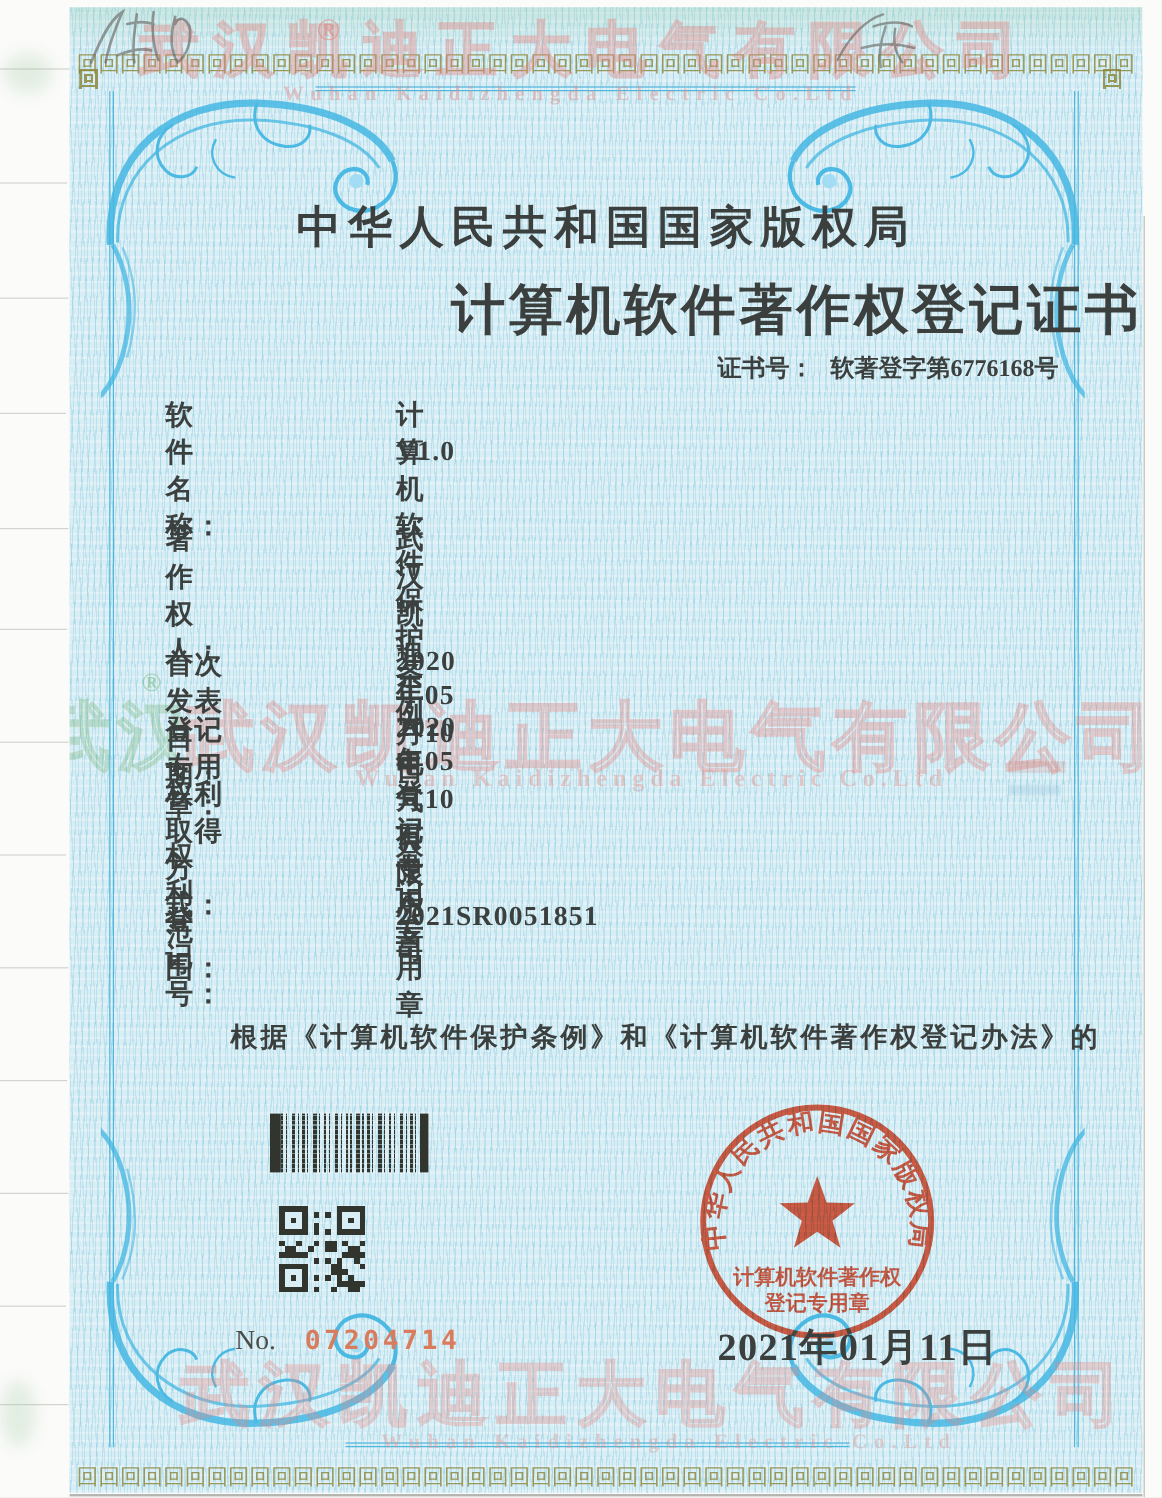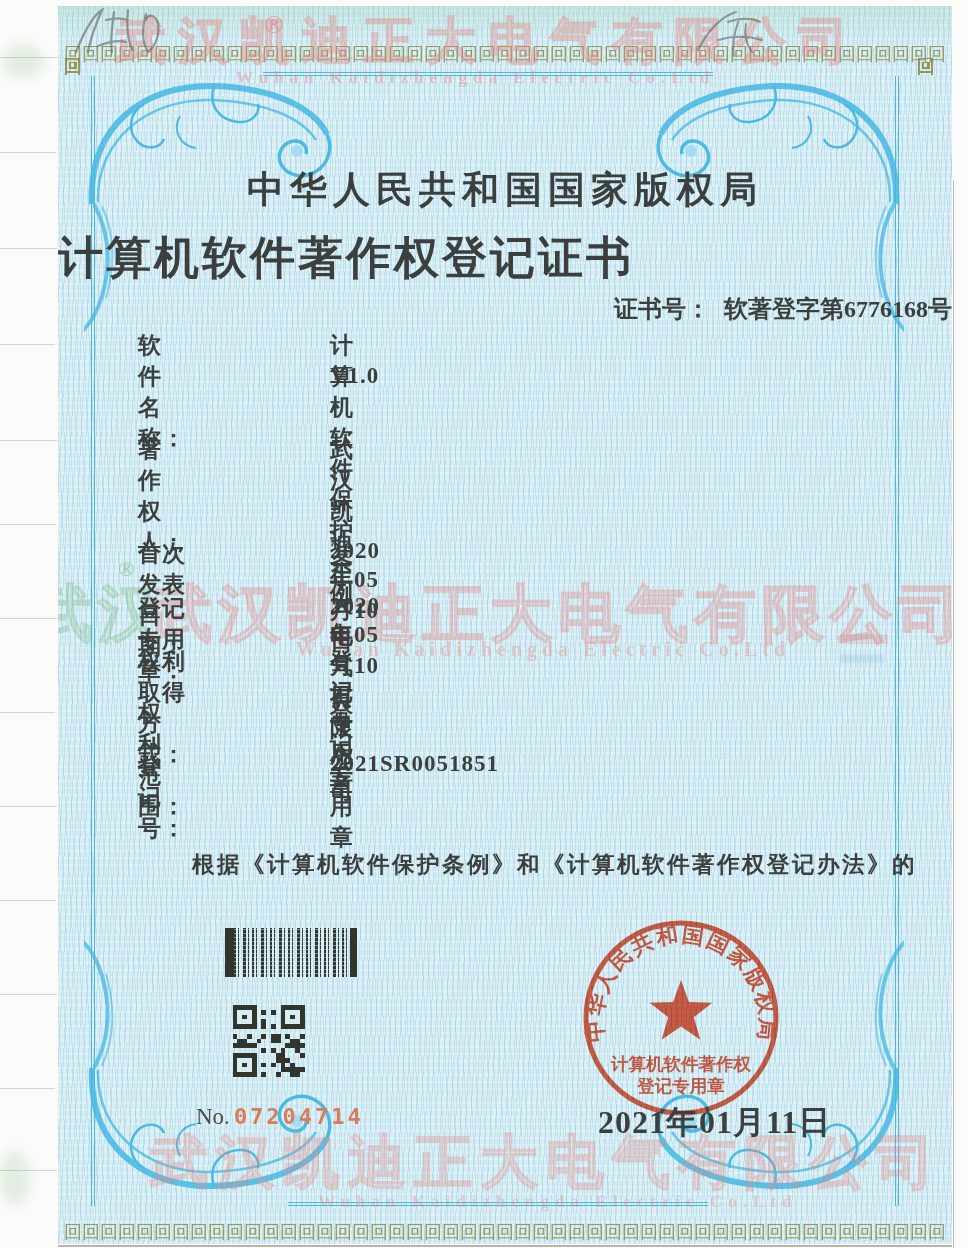--- a/index.html
+++ b/index.html
@@ -46,42 +46,42 @@
   .wm-cn-pink { color:rgba(255,240,240,.12); -webkit-text-stroke:1.6px rgba(226,130,126,.72); }
   .wm-en-pink { color:rgba(228,140,136,.62); }
   .wm-cn-green { color:rgba(240,255,240,.10); -webkit-text-stroke:1.5px rgba(115,180,120,.65); }
   .wm-reg { color:rgba(226,130,126,.55); font-family:"Liberation Serif",serif; }
   .artifact { position:absolute; opacity:.3; }
 
   
   .cn-bold { font-weight:bold; color:#3b403e; }
   #title-authority { position:absolute; left:0; top:159px; width:100%; text-align:center;
     font-size:37px; letter-spacing:6px; }
-  #title-cert { position:absolute; left:0; top:222px; width:100%; text-align:left;
+  #title-cert { position:absolute; left:0; top:222px; width:100%; text-align:right;
     font-size:45px; letter-spacing:3px; }
-  #cert-no-line { position:absolute; left:540px; top:287px; font-size:24px;margin-left:16px; }
+  #cert-no-line { position:absolute; left:540px; top:287px; font-size:20px; }
   #cert-no-line .gap { display:inline-block; width:14px; }
   .field-row { position:absolute; font-size:23px; }
   .field-label { position:absolute; left:80px; letter-spacing:1px; }
   .field-value { position:absolute; left:272px; letter-spacing:1px; }
   .statement { position:absolute; font-size:22.5px; letter-spacing:2.5px; font-weight:600; color:#3b403e; }
 
   
   #barcode { position:absolute; left:167px; top:922px; width:116px; height:49px;
     border-left:9px solid #31352e; border-right:7px solid #31352e;
     background-image:
       repeating-linear-gradient(0deg, rgba(217,237,244,0) 0 3px, rgba(217,237,244,.45) 3px 4px),
       repeating-linear-gradient(90deg, #31352e 0 2px, rgba(0,0,0,0) 2px 4px, #31352e 4px 5px,
         rgba(0,0,0,0) 5px 9px, #31352e 9px 12px, rgba(0,0,0,0) 12px 14px, #31352e 14px 15px, rgba(0,0,0,0) 15px 18px);
   }
   #qrcode { position:absolute; left:172px; top:999px; width:77px; height:72px; }
 
   
   #serial-line { position:absolute; left:138px; top:1098px; font-size:23px; color:#4c4c49; }
-  #serial-number { margin-left:4px; color:#d97c5e; font-family:"DejaVu Sans Mono",monospace;
+  #serial-number { margin-left:24px; color:#d97c5e; font-family:"DejaVu Sans Mono",monospace;
     font-size:22px; letter-spacing:3px; font-weight:bold; }
   #seal { position:absolute; left:523px; top:912px; opacity:.9; mix-blend-mode:multiply; }
   #issue-date { position:absolute; left:540px; top:1095px; font-size:32px; letter-spacing:1px; }
 
   .handwriting { position:absolute; opacity:.65; }
 </style>
 </head>
 <body>
 
 <div id="stage">

